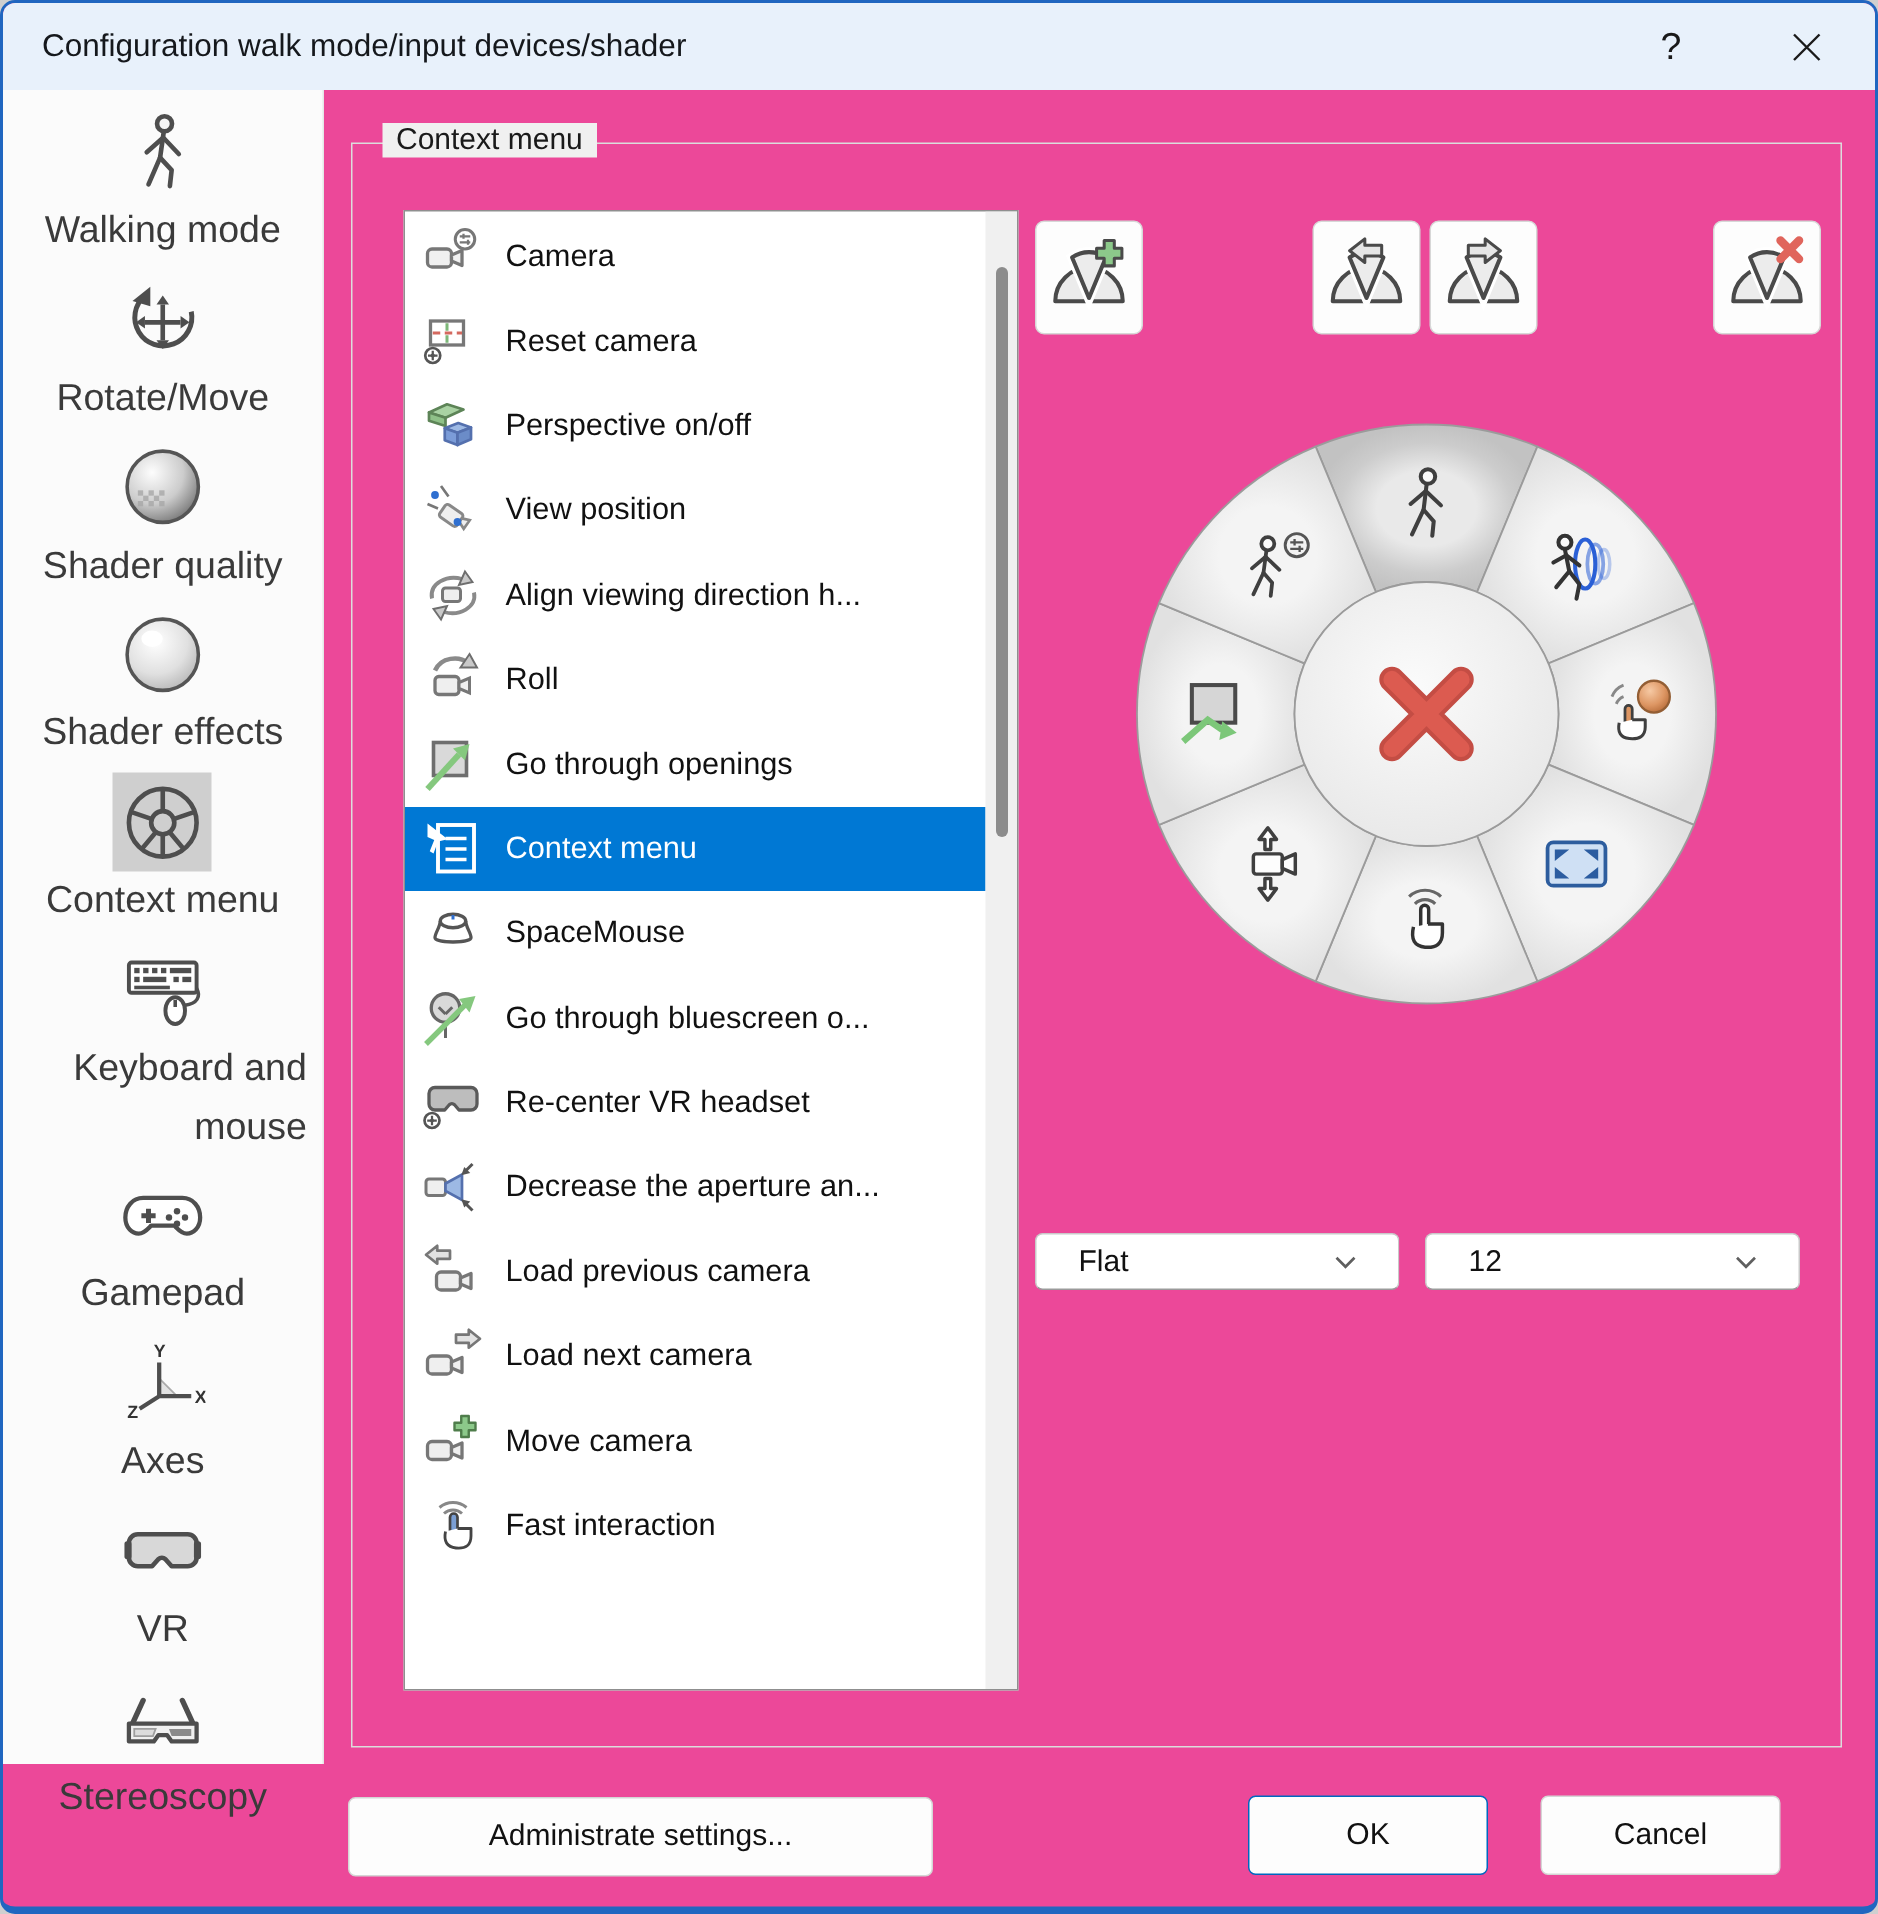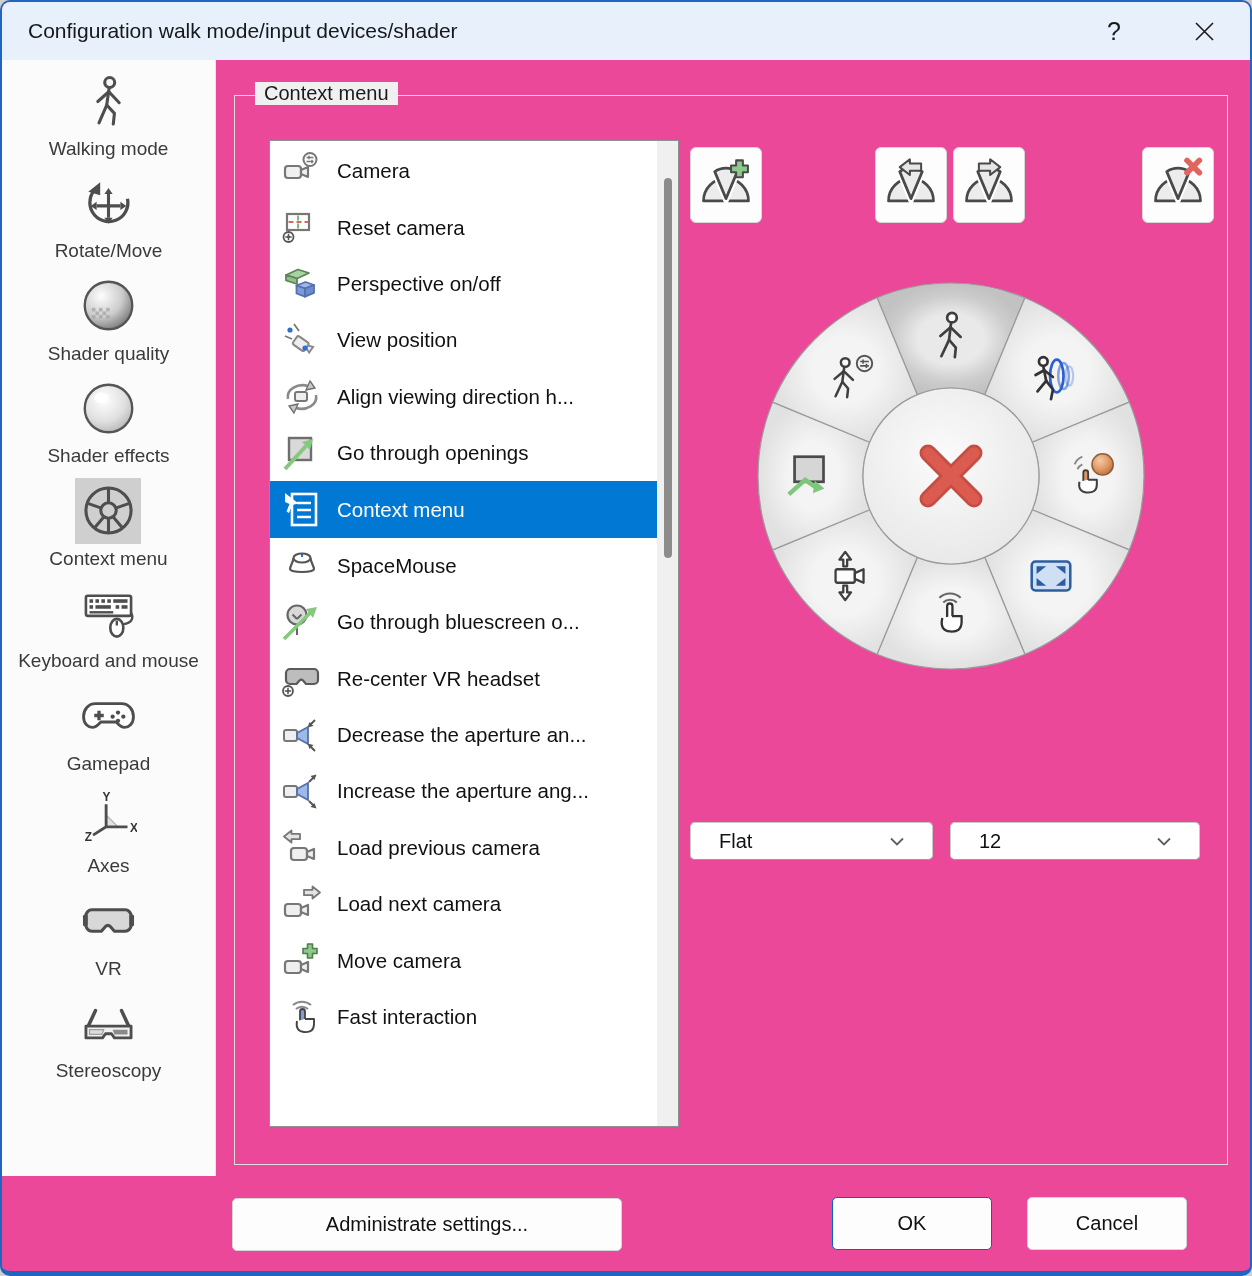--- a/index.html
+++ b/index.html
@@ -15,21 +15,21 @@
   #help-btn{left:1088px;font-size:25px;color:#1a1a1a;}
   #close-btn{left:1178px;}
   
   .sidebar{position:absolute;left:0;top:58px;width:214px;height:1116px;background:#fbfbfb;
     border-right:1px solid #e7e7e7;box-sizing:border-box;display:flex;flex-direction:column;
     align-items:center;padding-top:8px;}
   .side-item{display:flex;flex-direction:column;align-items:center;margin-bottom:7px;}
   .side-icon{width:66px;height:66px;display:flex;align-items:center;justify-content:center;}
   .side-icon svg{width:57px;height:57px;}
   .side-item.selected .side-icon{background:#cfcfcf;}
-  .side-label{font-size:19px;color:#3a3a3a;text-align:right;line-height:1.55;max-width:192px;}
+  .side-label{font-size:25px;color:#3a3a3a;text-align:right;line-height:1.55;max-width:192px;}
   
   .groupbox{position:absolute;left:232px;top:93px;width:994px;height:1070px;
     border:1px solid #dcdcdc;box-sizing:border-box;}
   .groupbox-legend{position:absolute;top:-14px;left:20px;background:#f0f0f0;
     padding:0 9px;font-size:20px;color:#1a1a1a;}
   
   .listbox{position:absolute;left:267px;top:138px;width:410px;height:987px;background:#fff;
     border:1px solid #8f8f8f;box-sizing:border-box;overflow:hidden;}
   .list-rows{position:absolute;left:0;top:2px;right:21px;}
   .list-row{display:flex;align-items:center;height:56.4px;padding-left:12px;gap:15px;
@@ -297,20 +297,31 @@
               <polygon points="28,4 33,11 24,13" fill="#c9c9c9" stroke="#6e6e6e" stroke-width="1.3"></polygon>
               <path d="M34 18 C36 28 24 34 14 31" fill="none" stroke="#8a8a8a" stroke-width="2.6"></path>
               <polygon points="12,36 7,29 16,27" fill="#c9c9c9" stroke="#6e6e6e" stroke-width="1.3"></polygon>
             </svg>
           </span>
           <span>Align viewing direction h...</span>
         </div>
         <div class="list-row">
           <span class="row-icon" style="color: rgb(102, 102, 102);">
             <svg viewBox="0 0 40 40">
+              <rect x="8" y="18" width="16" height="12" rx="2.5" fill="#efefef" stroke="#777" stroke-width="2.2"></rect>
+              <path d="M24 22 l7 -3 v10 l-7 -3 z" fill="#efefef" stroke="#777" stroke-width="2"></path>
+              <path d="M8 14 C12 5 24 4 30 9" fill="none" stroke="#8a8a8a" stroke-width="3"></path>
+              <polygon points="31,3 36,12 25,12" fill="#c9c9c9" stroke="#6e6e6e" stroke-width="1.3"></polygon>
+            </svg>
+          </span>
+          <span>Roll</span>
+        </div>
+        <div class="list-row">
+          <span class="row-icon" style="color: rgb(102, 102, 102);">
+            <svg viewBox="0 0 40 40">
               <rect x="7" y="5" width="22" height="22" fill="#d9d9d9" stroke="#6e6e6e" stroke-width="2.4"></rect>
               <path d="M3 36 L24 13" stroke="#85c87e" stroke-width="4" fill="none"></path>
               <polygon points="20,9 31,6 28,17" fill="#85c87e"></polygon>
             </svg>
           </span>
           <span>Go through openings</span>
         </div>
         <div class="list-row selected">
           <span class="row-icon" style="color: rgb(255, 255, 255);">
             <svg viewBox="0 0 40 40">
@@ -358,33 +369,20 @@
             <svg viewBox="0 0 40 40">
               <rect x="2" y="15" width="13" height="11" rx="2" fill="#efefef" stroke="#777" stroke-width="2"></rect>
               <polygon points="15,18 26,12 26,29 15,23" fill="#9db9e4" stroke="#5470ae" stroke-width="1.8"></polygon>
               <path d="M33 5 L28 10" stroke="#555" stroke-width="2"></path>
               <polygon points="25.5,12.5 27.5,7 31.5,11" fill="#555"></polygon>
               <path d="M33 36 L28 31" stroke="#555" stroke-width="2"></path>
               <polygon points="25.5,28.5 31.5,30 27.5,34" fill="#555"></polygon>
             </svg>
           </span>
           <span>Decrease the aperture an...</span>
-        </div>
-        <div class="list-row">
-          <span class="row-icon" style="color: rgb(102, 102, 102);">
-            <svg viewBox="0 0 40 40">
-              <rect x="2" y="15" width="13" height="11" rx="2" fill="#efefef" stroke="#777" stroke-width="2"></rect>
-              <polygon points="15,18 26,12 26,29 15,23" fill="#9db9e4" stroke="#5470ae" stroke-width="1.8"></polygon>
-              <path d="M27 11 L32 6" stroke="#555" stroke-width="2"></path>
-              <polygon points="34.5,3.5 32.5,9 28.5,5" fill="#555"></polygon>
-              <path d="M27 30 L32 35" stroke="#555" stroke-width="2"></path>
-              <polygon points="34.5,37.5 28.5,36 32.5,32" fill="#555"></polygon>
-            </svg>
-          </span>
-          <span>Increase the aperture ang...</span>
         </div>
         <div class="list-row">
           <span class="row-icon" style="color: rgb(102, 102, 102);">
             <svg viewBox="0 0 40 40">
               <polygon points="2,8.5 9.5,2.5 9.5,5.8 18,5.8 18,11.2 9.5,11.2 9.5,14.5" fill="#e3e3e3" stroke="#777" stroke-width="1.8" stroke-linejoin="round"></polygon>
               <g fill="#efefef" stroke="#777" stroke-width="2.2" stroke-linejoin="round">
                 <rect x="9" y="20" width="16" height="12" rx="3"></rect>
                 <path d="M25 24 l7 -3 v10 l-7 -3 z"></path>
               </g>
             </svg>

